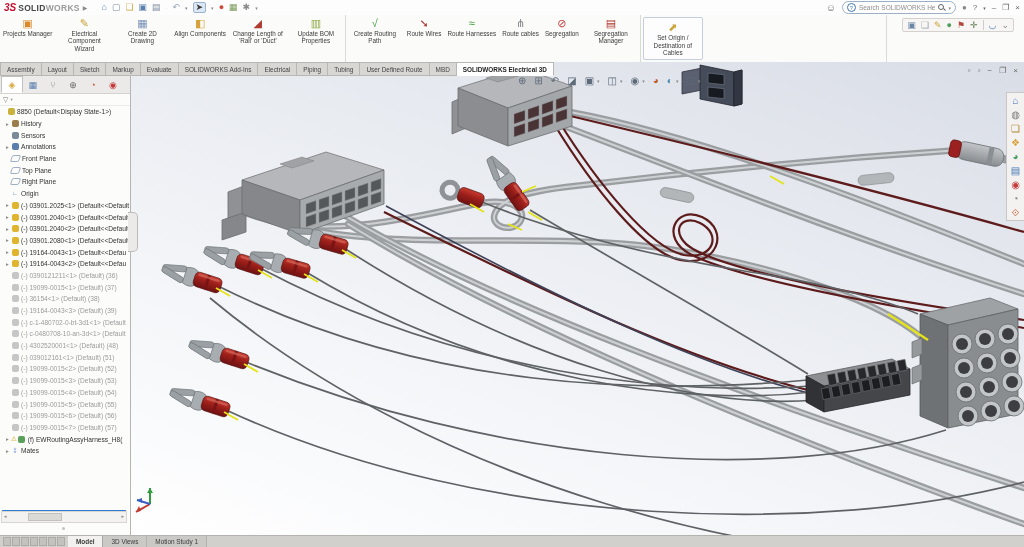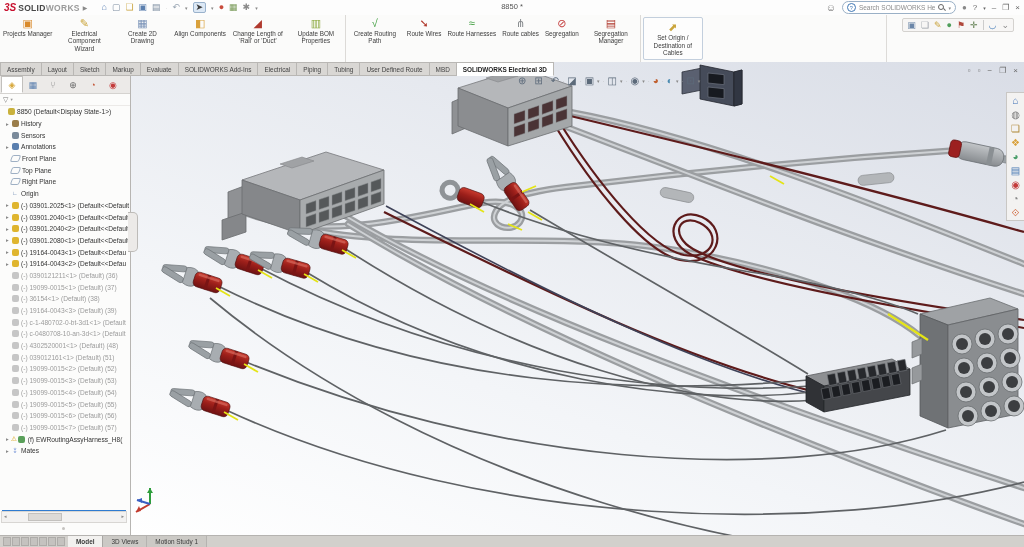--- a/index.html
+++ b/index.html
@@ -116,21 +116,20 @@
         <span class="sep">·</span>
         <span class="qi " style="color: rgb(154, 166, 180);">↶</span>
         <span class="car">▾</span>
         <span class="qi sel" style="color: rgb(60, 60, 60);">➤</span>
         <span class="car">▾</span>
         <span class="qi " style="color: rgb(200, 75, 60);">●</span>
         <span class="qi " style="color: rgb(122, 155, 90);">▦</span>
         <span class="qi " style="color: rgb(138, 138, 138);">✱</span>
         <span class="car">▾</span>
       </div>
-    <div class="doctitle">8850 *</div>
     <div class="tbr">
       <span class="smile">☺</span>
       <span class="searchbox">
         <span class="q">?</span>
         <span class="ph">Search SOLIDWORKS Help</span>
         <span class="mag"></span>
         <span style="font-size:5px;color:#888;">▾</span>
       </span>
       <span class="wbtn" style="color:#888;">●</span>
       <span class="wbtn">?</span>

